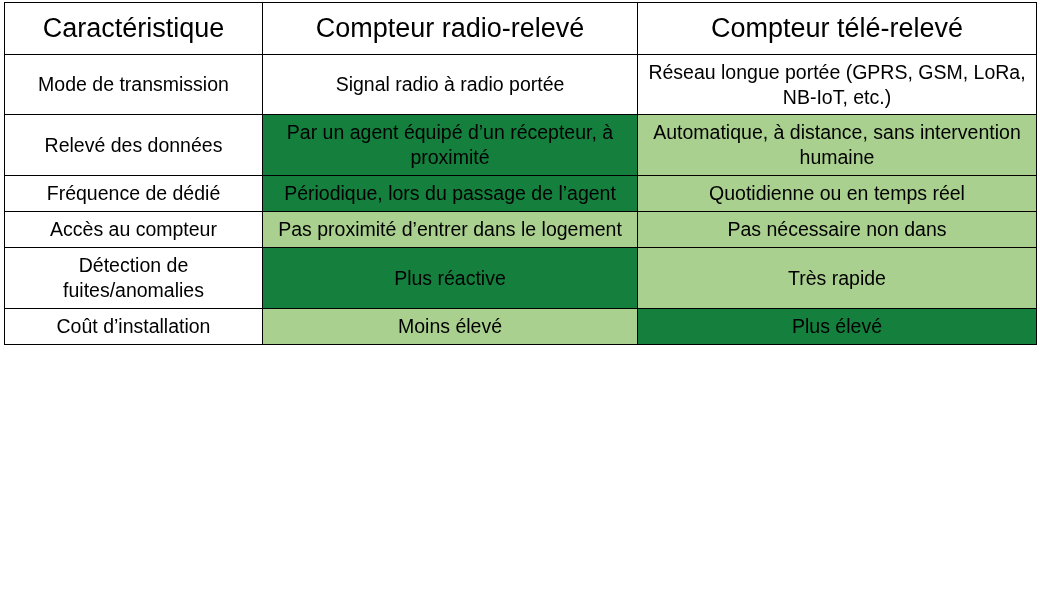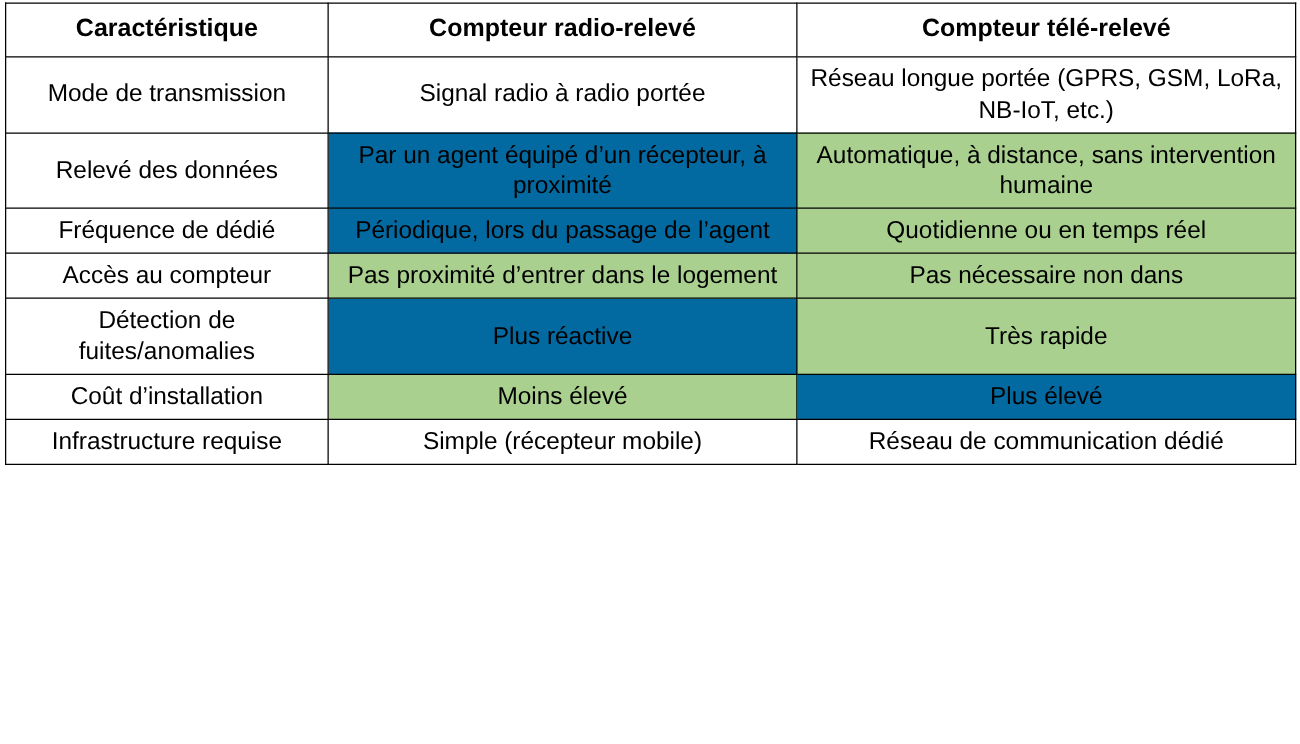--- a/index.html
+++ b/index.html
@@ -33,27 +33,27 @@
   table.comparison td {
     border: 1px solid #000000;
     text-align: center;
     vertical-align: middle;
     padding: 5px 8px;
     font-size: 19.5px;
     line-height: 1.28;
     word-wrap: break-word;
   }
   table.comparison thead th {
-    font-weight: bold;
-    font-size: 20px;
+    font-weight: normal;
+    font-size: 27px;
     padding: 8px 8px;
     background: #ffffff;
   }
   td.fill-green { background: #a9d08e; }
-  td.fill-orange { background: #0369a1; }
+  td.fill-orange { background: #15803d; }
   td.fill-none { background: #ffffff; }
 </style>
 </head>
 <body>
 
 <div class="table-wrap">
   <table class="comparison">
     <colgroup>
       <col class="c0">
       <col class="c1">
@@ -90,20 +90,15 @@
         <tr>
           <td class="fill-none">Détection de fuites/anomalies</td>
           <td class="fill-orange">Plus réactive</td>
           <td class="fill-green">Très rapide</td>
         </tr>
         <tr>
           <td class="fill-none">Coût d’installation</td>
           <td class="fill-green">Moins élevé</td>
           <td class="fill-orange">Plus élevé</td>
         </tr>
-        <tr>
-          <td class="fill-none">Infrastructure requise</td>
-          <td class="fill-none">Simple (récepteur mobile)</td>
-          <td class="fill-none">Réseau de communication dédié</td>
-        </tr>
       </tbody>
   </table>
 </div>
 
 </body></html>

